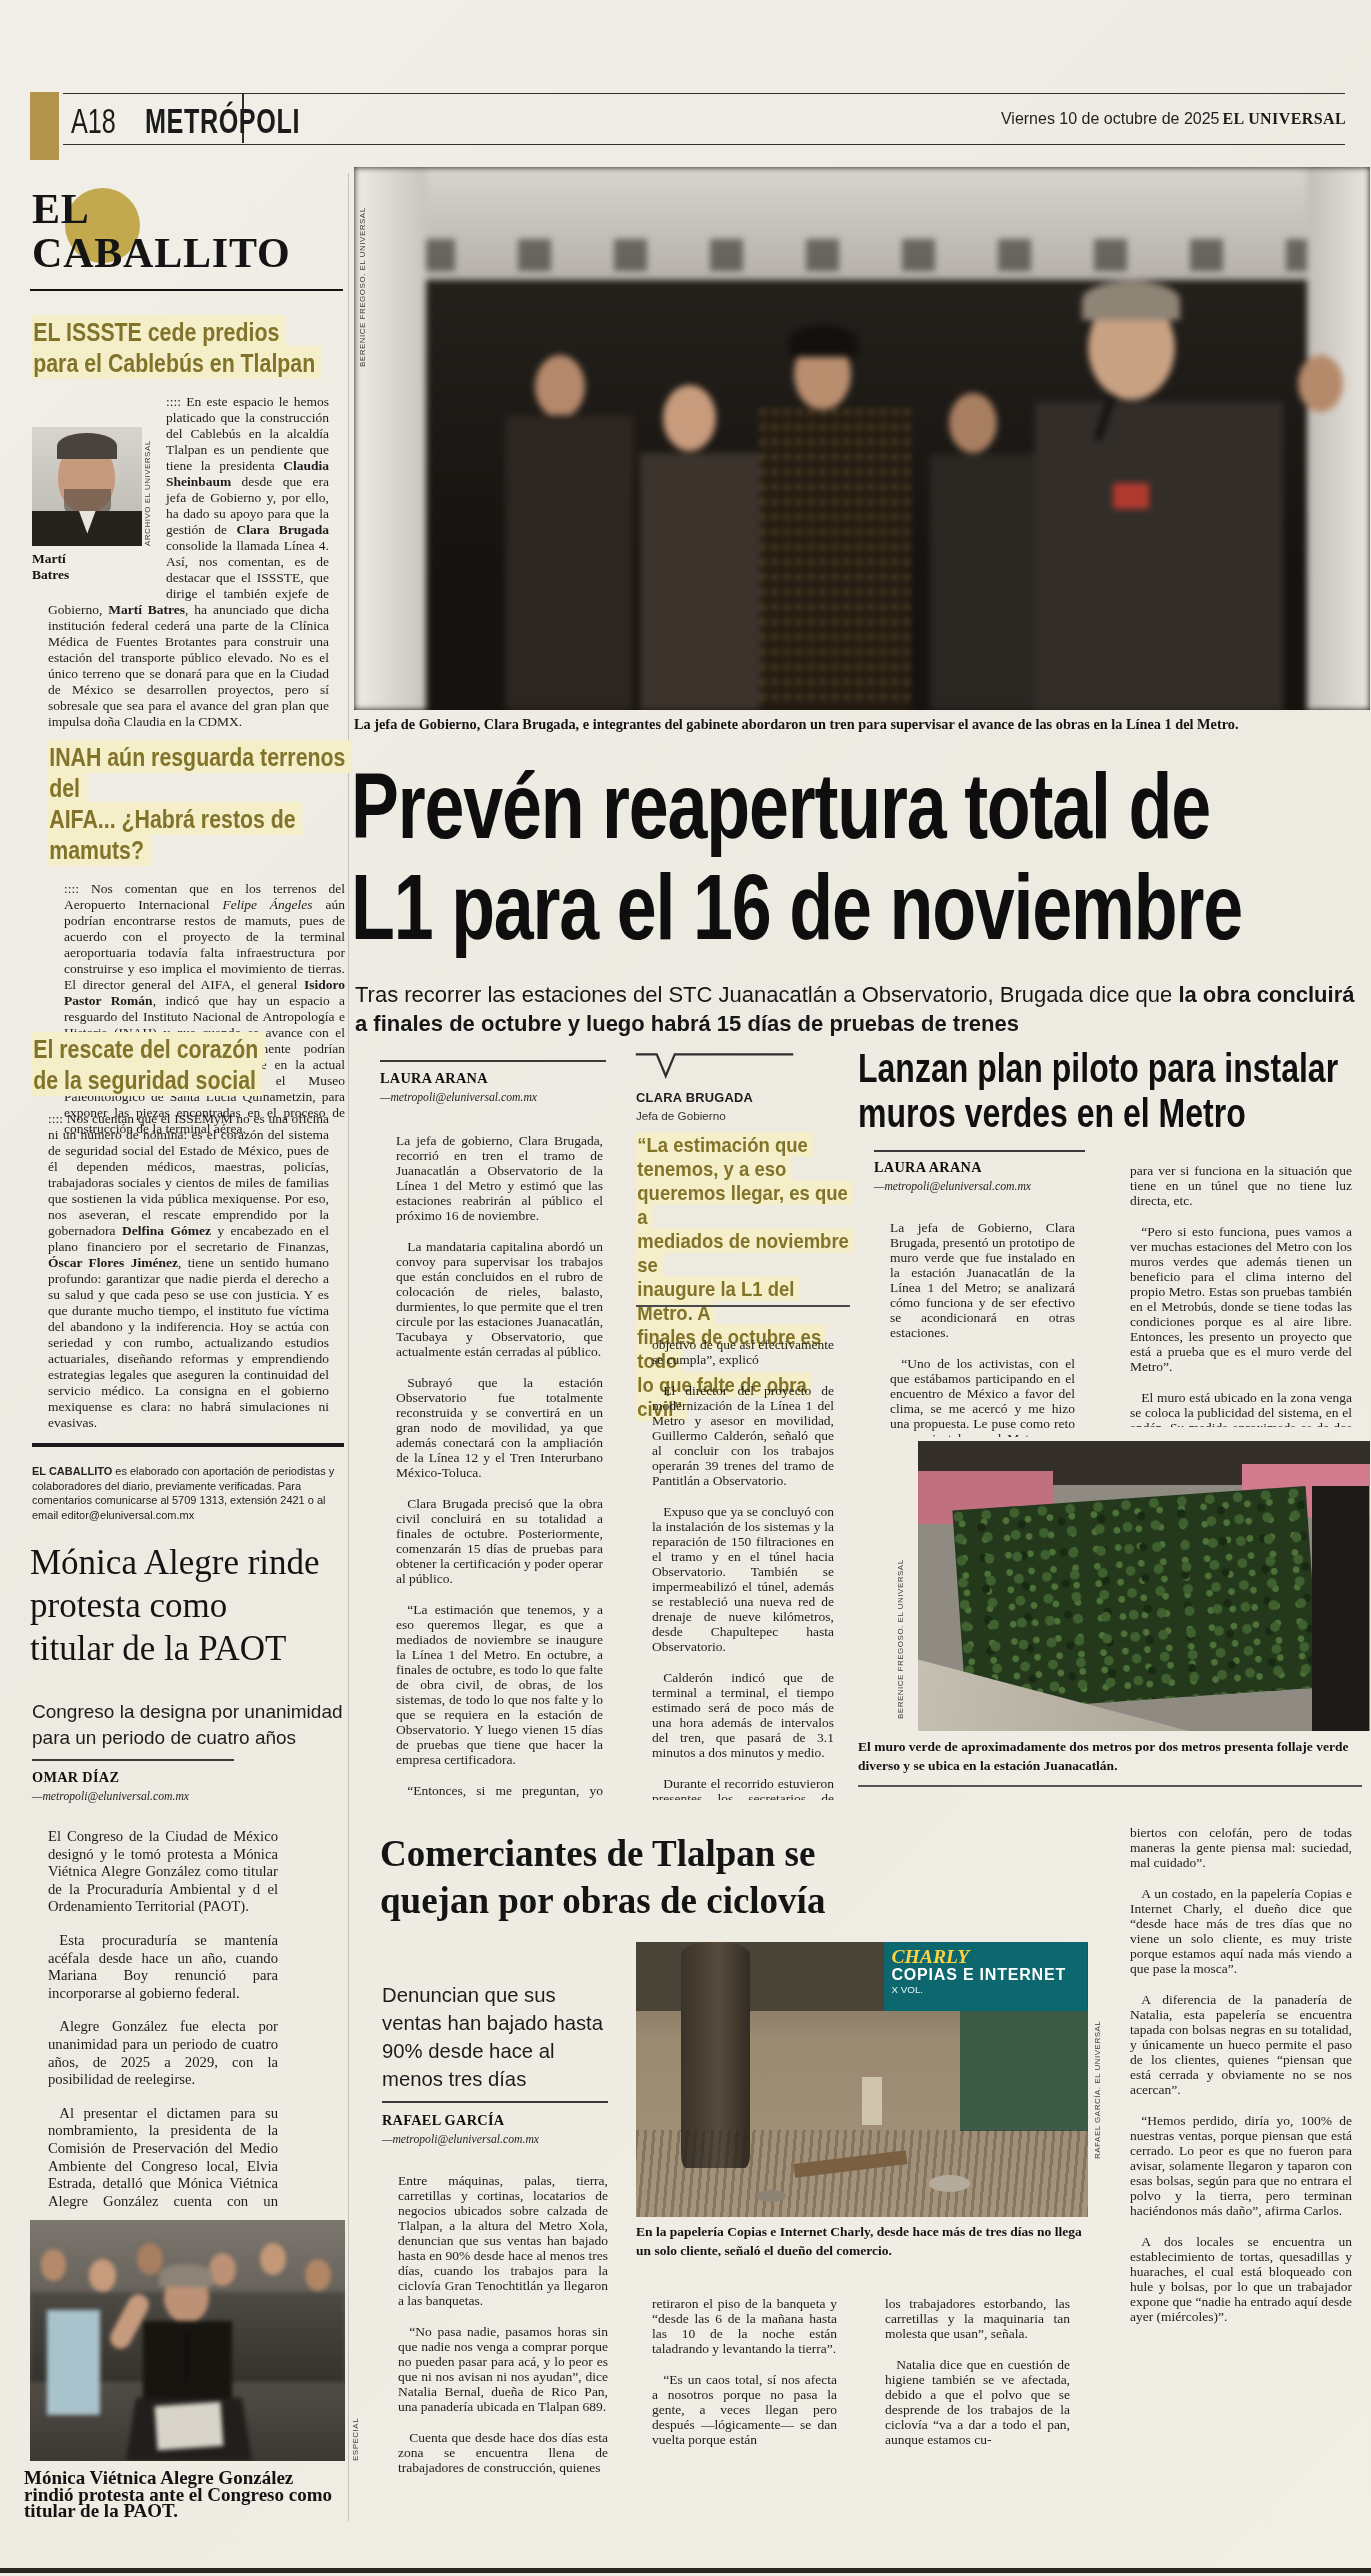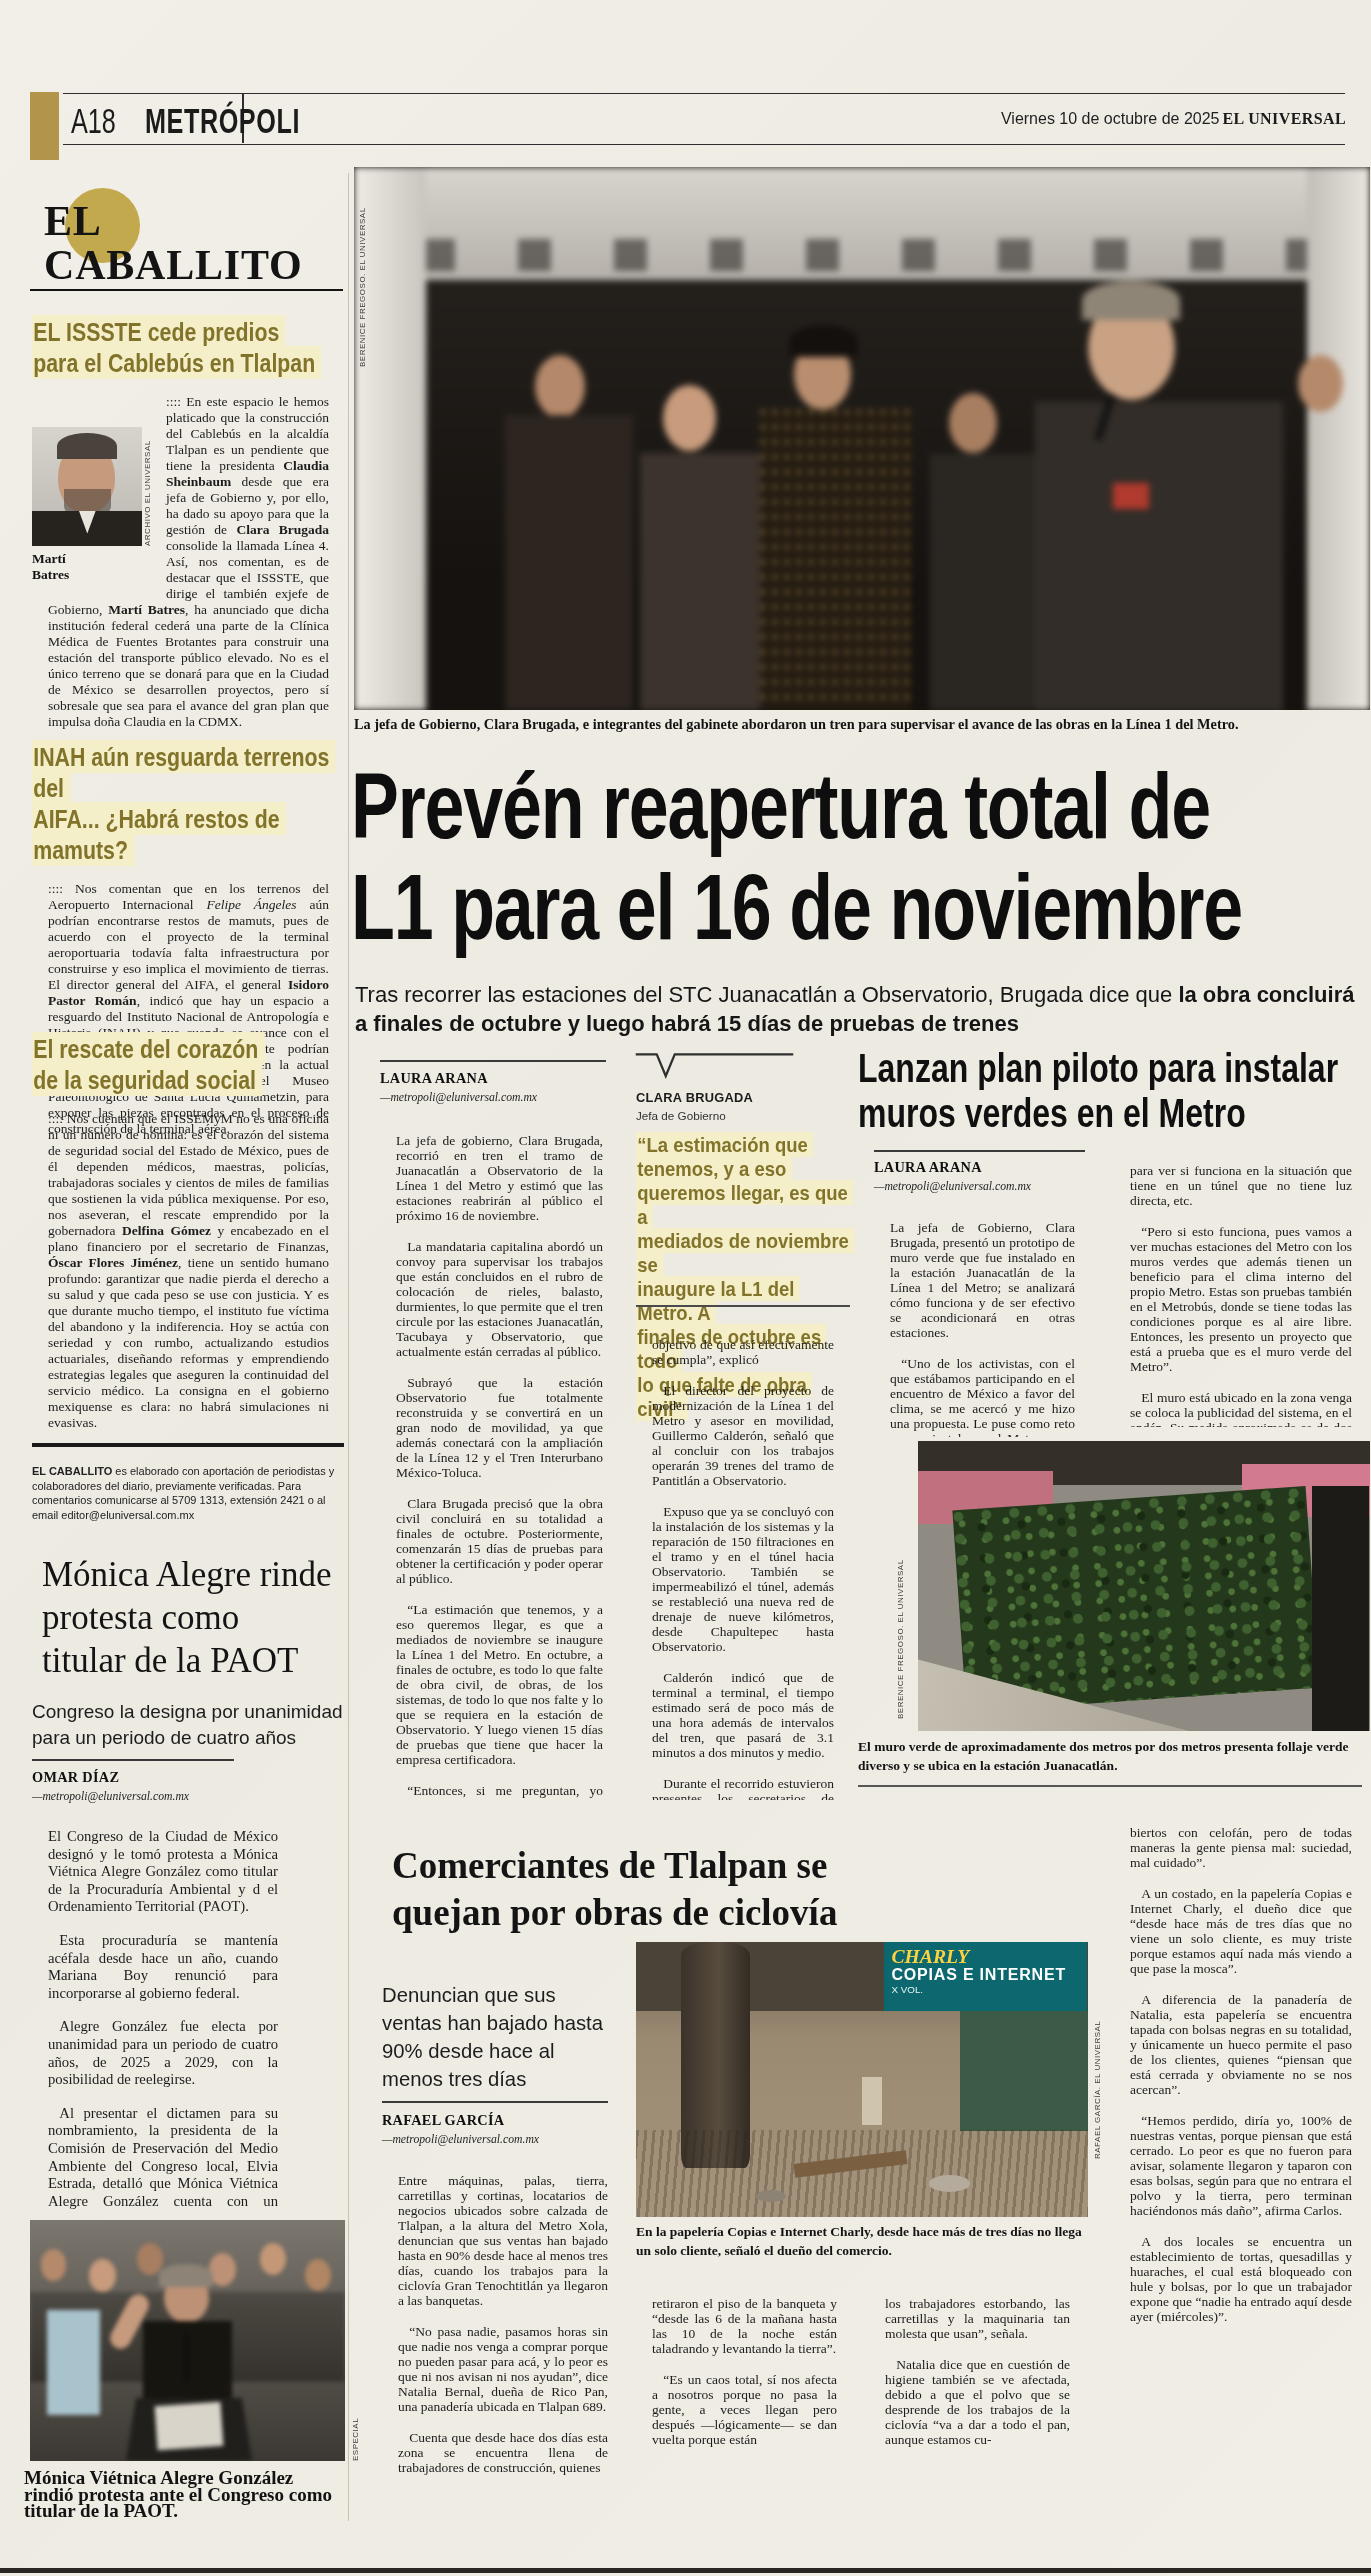--- a/index.html
+++ b/index.html
@@ -21,21 +21,21 @@
   .body18{font-size:13.5px;line-height:16px;}
   .body19{font-size:14.7px;line-height:17.6px;}
   .byline{font-family:"Liberation Serif",serif;font-weight:bold;font-size:14.3px;letter-spacing:0.3px;color:#101010;}
   .bymail{font-family:"Liberation Serif",serif;font-style:italic;font-size:11.7px;color:#242424;}
   .brule{height:1.5px;background:#3a3a3a;}
   .cap{font-family:"Liberation Serif",serif;font-weight:bold;font-size:13px;line-height:16.6px;color:#131313;}
   .vcred{font-family:"Liberation Sans",sans-serif;font-size:8px;color:#3b3b3b;letter-spacing:0.5px;
          writing-mode:vertical-rl;transform:rotate(180deg);white-space:nowrap;}
   .photo{position:absolute;overflow:hidden;background:#8b867e;}
   .photo .art{position:absolute;inset:0;}
-  .serifhead{font-family:"Liberation Serif",serif;font-weight:bold;color:#141414;white-space:pre-line;margin:12px;}
+  .serifhead{font-family:"Liberation Serif",serif;font-weight:bold;color:#141414;white-space:pre-line;margin:0;}
   .deck{font-family:"Liberation Sans",sans-serif;font-size:22px;line-height:29px;color:#161616;}
   .subdeck{font-family:"Liberation Sans",sans-serif;color:#1d1d1d;white-space:pre-line;}
   figure{margin:0;}
 </style>
 </head>
 <body>
 
 <div class="page">
 
   <div class="abs" style="left:30px;top:92px;width:29px;height:68px;background:#b2954b;"></div>
@@ -72,21 +72,21 @@
         <span class="vcred" style="position:absolute;left:111px;top:0;height:119px;">ARCHIVO EL UNIVERSAL</span>
         <figcaption class="cap" style="white-space:pre-line;margin-top:4.5px;font-size:13.5px;">Martí
 Batres</figcaption>
       </figure>
       <div class="paras body18">
           <p>:::: En este espacio le hemos platicado que la construcción del Cablebús en la alcaldía Tlalpan es un pendiente que tiene la presidenta <b>Claudia Sheinbaum</b> desde que era jefa de Gobierno y, por ello, ha dado su apoyo para que la gestión de <b>Clara Brugada</b> consolide la llamada Línea 4. Así, nos comentan, es de destacar que el ISSSTE, que dirige el también exjefe de Gobierno, <b>Martí Batres</b>, ha anunciado que dicha institución federal cederá una parte de la Clínica Médica de Fuentes Brotantes para construir una estación del transporte público elevado. No es el único terreno que se donará para que en la Ciudad de México se desarrollen proyectos, pero sí sobresale que sea para el avance del gran plan que impulsa doña Claudia en la CDMX.</p>
         </div>
     </div>
   </section>
 
-  <section class="abs" style="left:32px;top:741px;width:313px;">
+  <section class="abs" style="left:48px;top:741px;width:313px;">
     <h3 class="cond hl3" style="width:391px;"><span>INAH aún resguarda terrenos del
 AIFA... ¿Habrá restos de mamuts?</span></h3>
     <div class="paras body18" style="margin-top:9px;">
         <p>:::: Nos comentan que en los terrenos del Aeropuerto Internacional <i>Felipe Ángeles</i> aún podrían encontrarse restos de mamuts, pues de acuerdo con el proyecto de la terminal aeroportuaria todavía falta infraestructura por construirse y eso implica el movimiento de tierras. El director general del AIFA, el general <b>Isidoro Pastor Román</b>, indicó que hay un espacio a resguardo del Instituto Nacional de Antropología e Historia (INAH) y que cuando se avance con el proyecto de ampliación seguramente podrían hallarse restos. Nos recuerdan que en la actual infraestructura se construyó el Museo Paleontológico de Santa Lucía Quinametzin, para exponer las piezas encontradas en el proceso de construcción de la terminal aérea.</p>
       </div>
   </section>
 
   <section class="abs" style="left:32px;top:1033px;width:313px;">
     <h3 class="cond hl3" style="width:391px;"><span>El rescate del corazón
 de la seguridad social</span></h3>

